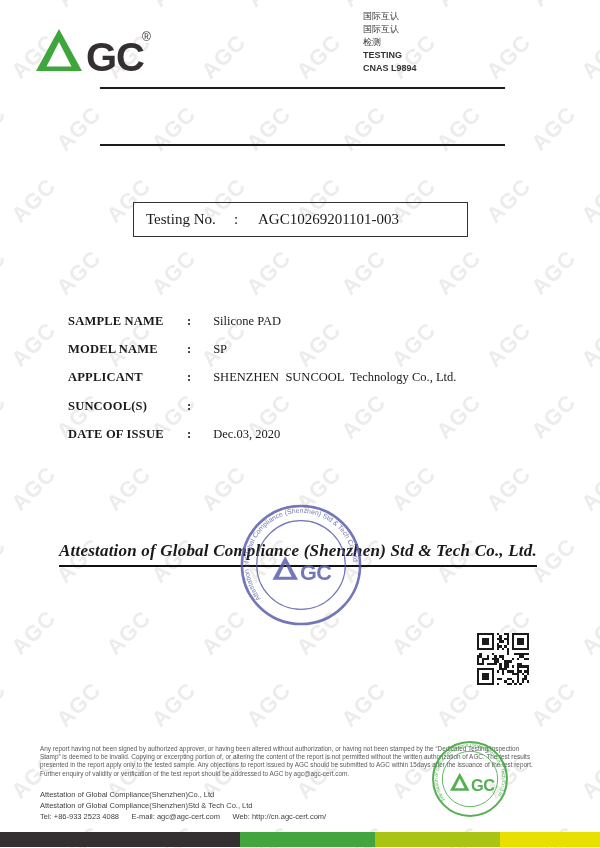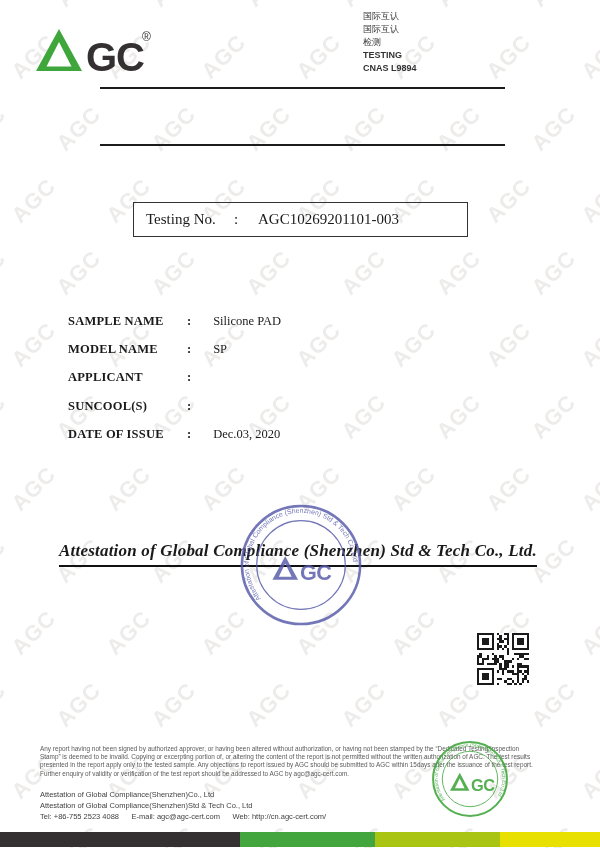--- a/index.html
+++ b/index.html
@@ -188,20 +188,21 @@
       <span class="dval">Silicone PAD</span>
     </div>
     <div class="detail-row">
       <span class="dlab">MODEL NAME</span>
       <span class="dcol">:</span>
       <span class="dval">SP</span>
     </div>
     <div class="detail-row">
       <span class="dlab">APPLICANT</span>
       <span class="dcol">:</span>
+      <span class="dval">SHENZHEN  SUNCOOL  Technology Co., Ltd.</span>
     </div>
     <div class="detail-row">
       <span class="dlab">SUNCOOL(S)</span>
       <span class="dcol">:</span>
     </div>
     <div class="detail-row">
       <span class="dlab">DATE OF ISSUE</span>
       <span class="dcol">:</span>
       <span class="dval">Dec.03, 2020</span>
     </div>
@@ -449,21 +450,21 @@
   <div class="disclaimer">
     <div>Any report having not been signed by authorized approver, or having been altered without authorization, or having not been stamped by the “Dedicated Testing/Inspection</div>
     <div>Stamp” is deemed to be invalid. Copying or excerpting portion of, or altering the content of the report is not permitted without the written authorization of AGC. The test results</div>
     <div>presented in the report apply only to the tested sample. Any objections to report issued by AGC should be submitted to AGC within 15days after the issuance of the test report.</div>
     <div>Further enquiry of validity or verification of the test report should be addressed to AGC by agc@agc-cert.com.</div>
   </div>
 
   <div class="address">
     <div>Attestation of Global Compliance(Shenzhen)Co., Ltd</div>
     <div>Attestation of Global Compliance(Shenzhen)Std &amp; Tech Co., Ltd</div>
-    <div class="contact">Tel: +86-755 2523 4088      E-mail: agc@agc-cert.com      Web: http://cn.agc-cert.com/</div>
+    <div class="contact">Tel: +86-933 2523 4088      E-mail: agc@agc-cert.com      Web: http://cn.agc-cert.com/</div>
   </div>
 
   <div class="stamp-green">
     <svg width="80" height="80" viewBox="0 0 78 78">
       <defs>
           <path id="greenring" d="M 14.9,59.2 A 31.5,31.5 0 1 1 63.1,59.2" fill="none"></path>
         </defs>
       <circle cx="39" cy="39" r="36" fill="none" stroke="#3fa63c" stroke-width="2"></circle>
       <circle cx="39" cy="39" r="27" fill="none" stroke="#3fa63c" stroke-width="0.9"></circle>
       <text font-family="Liberation Sans, sans-serif" font-size="4.8" fill="#3fa63c">

